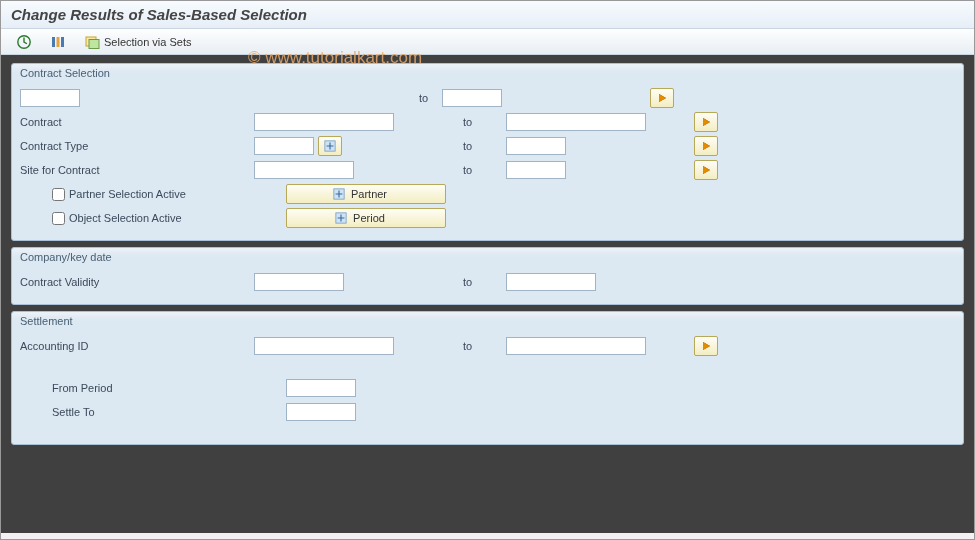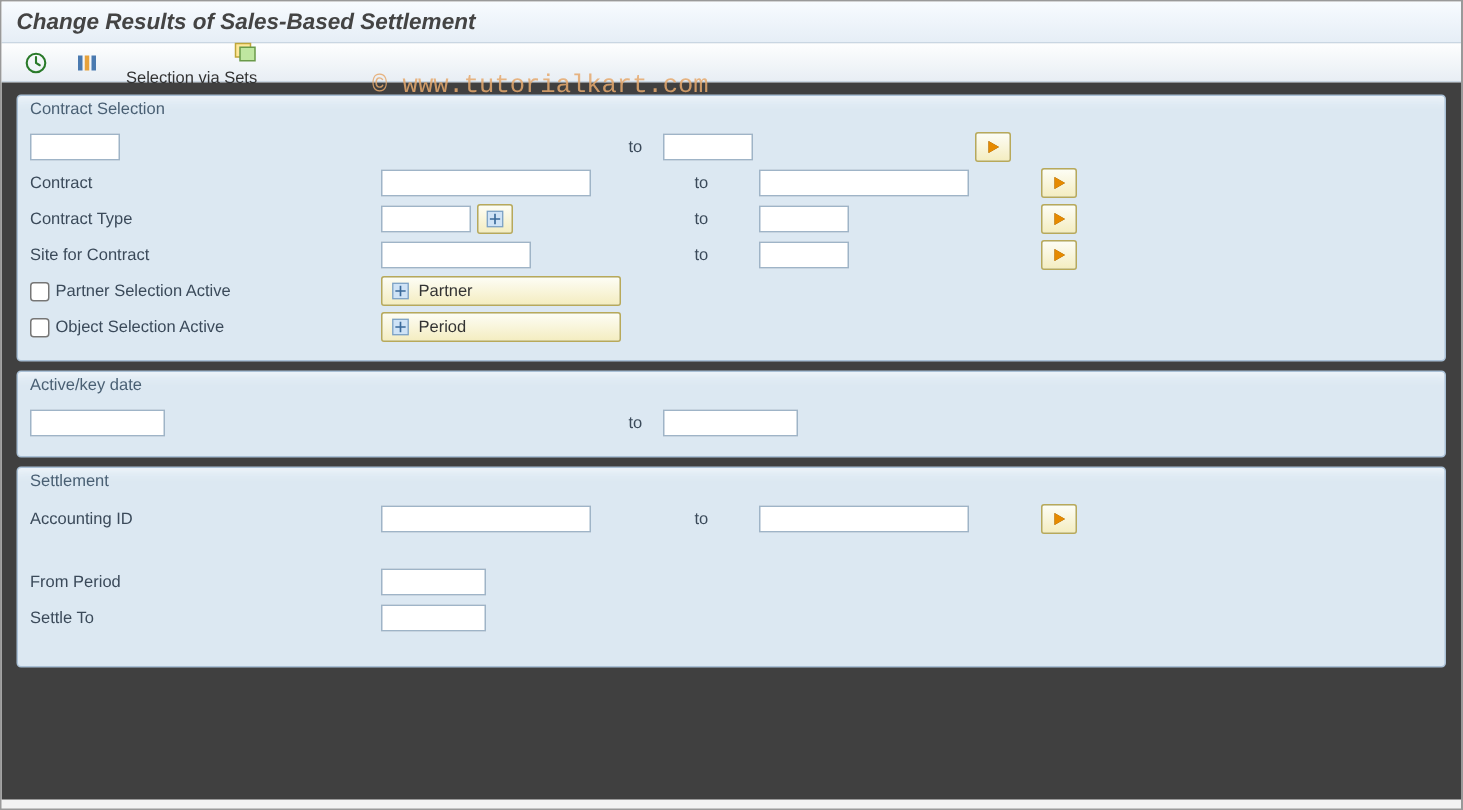--- a/index.html
+++ b/index.html
@@ -27,27 +27,26 @@
     background: linear-gradient(#fdfefe, #e8eef4);
     border-bottom: 1px solid #c9d6e2;
     padding: 4px 10px;
     display: flex;
     align-items: center;
     gap: 8px;
     height: 26px;
   }
   .toolbar-btn {
     display: inline-flex;
-    align-items: flex-end;
+    align-items: center;
     gap: 4px;
     padding: 1px 4px;
     cursor: pointer;
     border: 1px solid transparent;
     border-radius: 2px;
-    flex-direction: column;
   }
   .content {
     padding: 8px 10px;
     background: #404040;
     height: calc(100% - 60px);
   }
   .group {
     background: #dce8f2;
     border: 1px solid #a9c0d6;
     border-radius: 3px;
@@ -68,20 +67,21 @@
     align-items: center;
     height: 24px;
     gap: 4px;
   }
   .row-wide {
     display: grid;
     grid-template-columns: 230px 160px 1fr;
     align-items: center;
     height: 24px;
     gap: 4px;
+    margin-left: 32px;
   }
   .label { color: #3b4a5a; white-space: nowrap; }
   input.txt {
     height: 18px;
     border: 1px solid #9fb4c7;
     background: #fff;
     padding: 1px 3px;
     font-size: 11px;
   }
   .w60 { width: 60px; }
@@ -93,44 +93,44 @@
   .chk input { width:13px; height:13px; margin:0; }
   .btn-small {
     display:inline-flex; align-items:center; justify-content:center;
     width: 24px; height: 20px;
     background: linear-gradient(#fdfdf5,#f4edc1);
     border: 1px solid #b8a95a;
     border-radius: 2px;
     cursor:pointer;
   }
   .btn-labeled {
-    display:inline-flex; align-items:center; justify-content:flex-start;
+    display:inline-flex; align-items:center; justify-content:center;
     height: 20px;
     background: linear-gradient(#fdfdf5,#f4edc1);
     border: 1px solid #b8a95a;
     border-radius: 2px;
     cursor:pointer;
     gap:6px;
     padding: 0 18px 0 6px;
     min-width: 114px;
   }
   .arrow-right {
     width:0;height:0;border-top:4px solid transparent;border-bottom:4px solid transparent;border-left:7px solid #e68a00;
     filter: drop-shadow(0 0 0.3px #704600);
   }
   .to-label { color:#3b4a5a;margin-left:21px; }
   .watermark {
-    position:absolute; top:48px; left:248px; color:#e6a96d; font-size:17px; font-family: Liberation Mono, monospace; pointer-events:none;opacity:0.85;
+    position:absolute; top:48px; left:248px; color:#e6a96d; font-size:17px; font-family: Liberation Sans, sans-serif; pointer-events:none;opacity:0.85;
   }
   svg.icn { width:16px; height:16px; }
 </style>
 </head>
 <body>
 
-<div class="titlebar">Change Results of Sales-Based Settlement</div>
+<div class="titlebar">Change Results of Sales-Based Selection</div>
 
 <div class="toolbar">
   <span class="toolbar-btn" title="Execute">
     <svg class="icn" viewBox="0 0 16 16">
       <circle cx="8" cy="8" r="6.2" fill="none" stroke="#2a7a2a" stroke-width="1.4"></circle>
       <path d="M8 4 V8 L10.5 9.5" stroke="#2a7a2a" stroke-width="1.4" fill="none" stroke-linecap="round"></path>
     </svg>
   </span>
   <span class="toolbar-btn">
     <svg class="icn" viewBox="0 0 16 16">
@@ -238,23 +238,24 @@
           </svg>
           <span>Period</span>
         </span>
         <span></span>
       </div>
 
     </div>
   </div>
 
   <div class="group">
-    <div class="group-title">Active/key date</div>
+    <div class="group-title">Company/key date</div>
     <div class="group-body">
       <div class="row">
+        <span class="label">Contract Validity</span>
         <input class="txt" style="width: 90px;">
         <span></span>
         <span class="to-label">to</span>
         <input class="txt" style="width: 90px;">
         <span></span>
           <span></span>
       </div>
     </div>
   </div>
 

